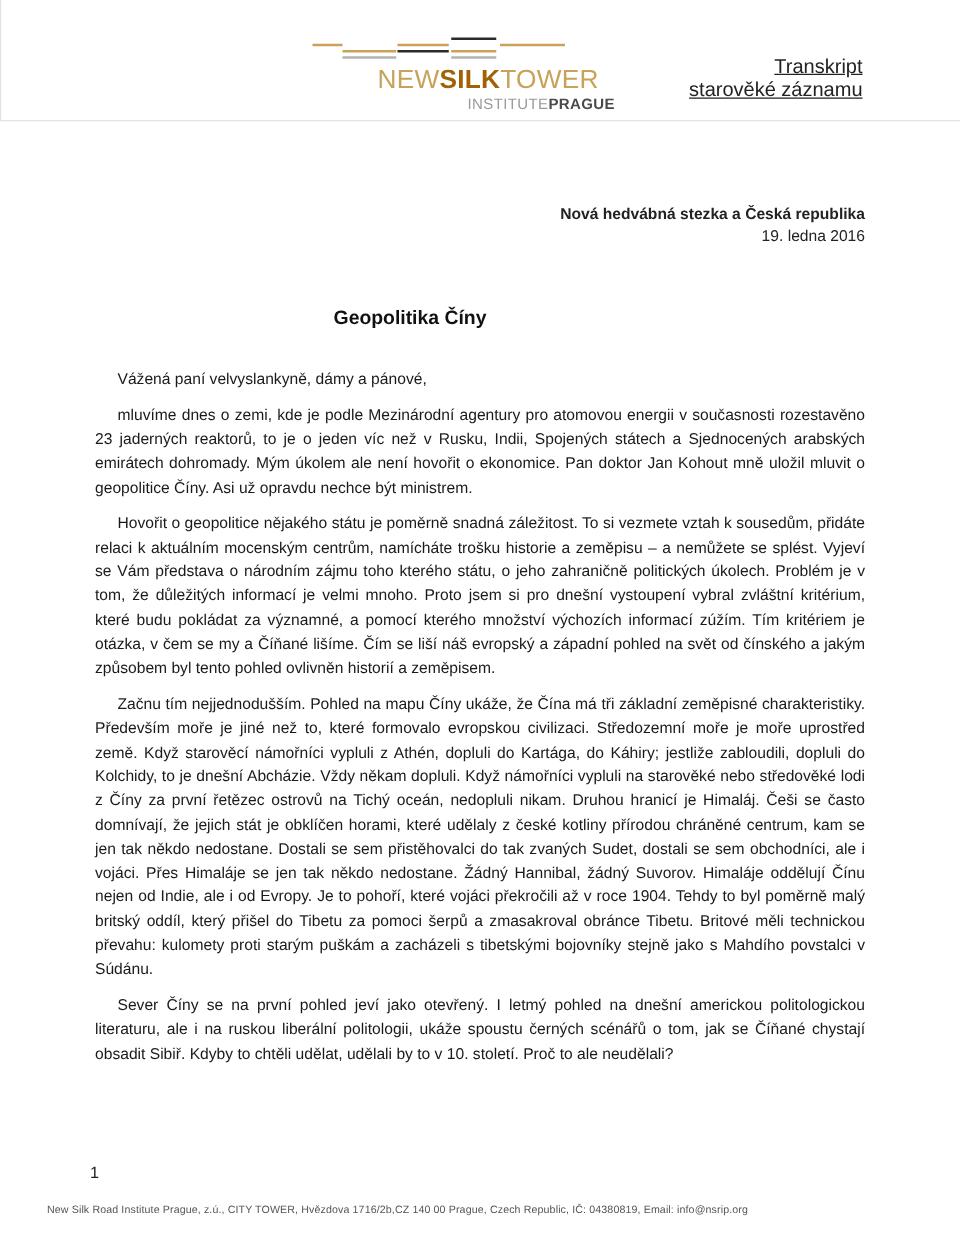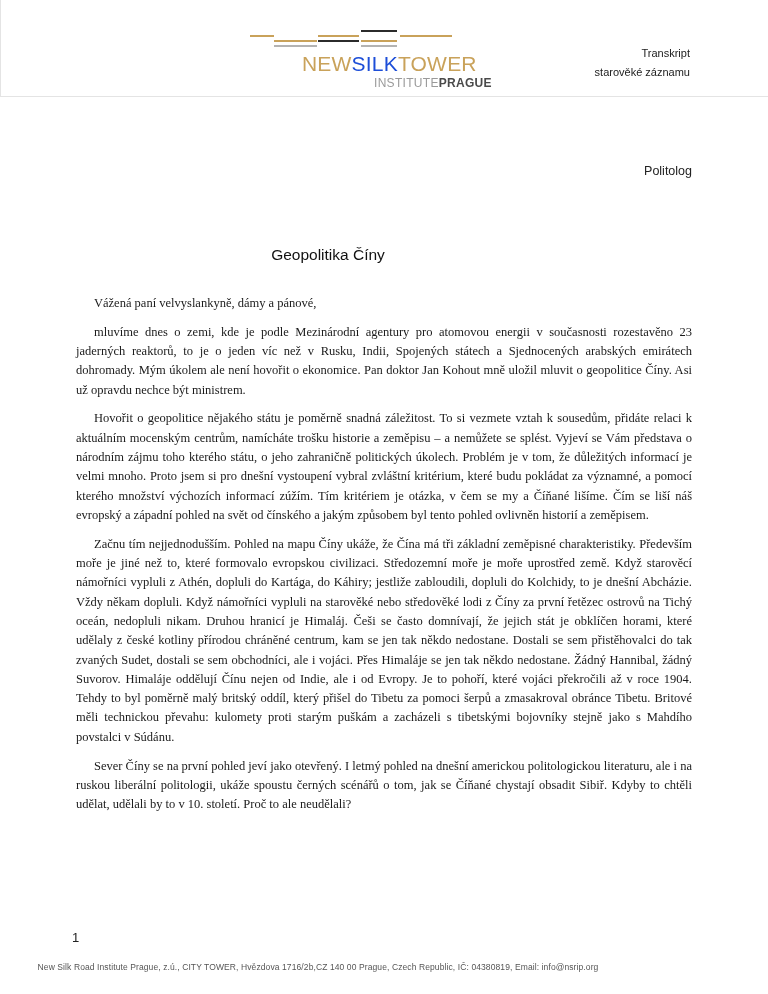--- a/index.html
+++ b/index.html
@@ -20,47 +20,47 @@
     .logo-lines { position: absolute; left: 0; top: 0; width: 220px; height: 22px; }
     .ln { position: absolute; height: 2px; }
     .gold { background: #c9a25a; }
     .dark { background: #2b2b2b; }
     .grey { background: #b3b3b3; }
     .logo-word {
       position: absolute; left: 52px; top: 24px; white-space: nowrap;
       font-size: 21px; letter-spacing: 0.2px; font-weight: normal;
     }
     .logo-word .w-gold { color: #c9a25a; }
-    .logo-word .w-dark { color: #1d4ed8; }
+    .logo-word .w-dark { color: #a16207; font-weight: bold; }
     .logo-sub {
       position: absolute; left: 76px; top: 48px; white-space: nowrap;
       font-size: 12px; letter-spacing: 0.3px;
     }
     .logo-sub .s-light { color: #9a9a9a; margin-left: 48px; }
     .logo-sub .s-dark { color: #4a4a4a; font-weight: bold; }
 
     .doc-type {
       position: absolute; right: 78px; top: 44px; text-align: right;
-      font-size: 11px; line-height: 19px; color: #222;
+      font-size: 16px; line-height: 19px; color: #222; text-decoration: underline;
     }
     .meta {
       position: absolute; right: 76px; top: 162px; text-align: right;
       font-size: 12.5px; line-height: 18px; color: #222;
     }
     .meta .meta-title { font-weight: bold; }
     .title {
       position: absolute; left: 0; width: 656px; top: 246px; text-align: center;
-      font-size: 15.5px; font-weight: normal; color: #111;
+      font-size: 15.5px; font-weight: bold; color: #111;
     }
     .body-text {
       position: absolute; left: 76px; top: 294px; width: 616px;
       font-size: 12.5px; line-height: 19.3px; color: #1a1a1a;
     }
     .body-text p {
-      text-align: justify; text-indent: 18px; margin-bottom: 9.5px; font-family: Liberation Serif, serif;
+      text-align: justify; text-indent: 18px; margin-bottom: 9.5px;
     }
     .page-number {
       position: absolute; left: 72px; top: 930px; font-size: 13px; color: #222;
     }
     .footer {
       position: absolute; left: 0; width: 636px; top: 962px; text-align: center;
       font-size: 8.5px; color: #555; letter-spacing: 0.1px;
     }
   </style>
 </head>
@@ -87,21 +87,22 @@
     <span class="s-light">INSTITUTE</span><span class="s-dark">PRAGUE</span>
   </div>
 </div>
 
 <div class="doc-type">
   <div>Transkript</div>
   <div>starověké záznamu</div>
 </div>
 
 <div class="meta">
-  <div>Politolog</div>
+  <div class="meta-title">Nová hedvábná stezka a Česká republika</div>
+  <div>19. ledna 2016</div>
 </div>
 
 <div class="title">Geopolitika Číny</div>
 
 <div class="body-text">
   <p>Vážená paní velvyslankyně, dámy a pánové,</p>
   <p>mluvíme dnes o zemi, kde je podle Mezinárodní agentury pro atomovou energii v současnosti rozestavěno 23 jaderných reaktorů, to je o jeden víc než v Rusku, Indii, Spojených státech a Sjednocených arabských emirátech dohromady. Mým úkolem ale není hovořit o ekonomice. Pan doktor Jan Kohout mně uložil mluvit o geopolitice Číny. Asi už opravdu nechce být ministrem.</p>
   <p>Hovořit o geopolitice nějakého státu je poměrně snadná záležitost. To si vezmete vztah k sousedům, přidáte relaci k aktuálním mocenským centrům, namícháte trošku historie a zeměpisu – a nemůžete se splést. Vyjeví se Vám představa o národním zájmu toho kterého státu, o jeho zahraničně politických úkolech. Problém je v tom, že důležitých informací je velmi mnoho. Proto jsem si pro dnešní vystoupení vybral zvláštní kritérium, které budu pokládat za významné, a pomocí kterého množství výchozích informací zúžím. Tím kritériem je otázka, v čem se my a Číňané lišíme. Čím se liší náš evropský a západní pohled na svět od čínského a jakým způsobem byl tento pohled ovlivněn historií a zeměpisem.</p>
   <p>Začnu tím nejjednodušším. Pohled na mapu Číny ukáže, že Čína má tři základní zeměpisné charakteristiky. Především moře je jiné než to, které formovalo evropskou civilizaci. Středozemní moře je moře uprostřed země. Když starověcí námořníci vypluli z Athén, dopluli do Kartága, do Káhiry; jestliže zabloudili, dopluli do Kolchidy, to je dnešní Abcházie. Vždy někam dopluli. Když námořníci vypluli na starověké nebo středověké lodi z Číny za první řetězec ostrovů na Tichý oceán, nedopluli nikam. Druhou hranicí je Himaláj. Češi se často domnívají, že jejich stát je obklíčen horami, které udělaly z české kotliny přírodou chráněné centrum, kam se jen tak někdo nedostane. Dostali se sem přistěhovalci do tak zvaných Sudet, dostali se sem obchodníci, ale i vojáci. Přes Himaláje se jen tak někdo nedostane. Žádný Hannibal, žádný Suvorov. Himaláje oddělují Čínu nejen od Indie, ale i od Evropy. Je to pohoří, které vojáci překročili až v roce 1904. Tehdy to byl poměrně malý britský oddíl, který přišel do Tibetu za pomoci šerpů a zmasakroval obránce Tibetu. Britové měli technickou převahu: kulomety proti starým puškám a zacházeli s tibetskými bojovníky stejně jako s Mahdího povstalci v Súdánu.</p>
   <p>Sever Číny se na první pohled jeví jako otevřený. I letmý pohled na dnešní americkou politologickou literaturu, ale i na ruskou liberální politologii, ukáže spoustu černých scénářů o tom, jak se Číňané chystají obsadit Sibiř. Kdyby to chtěli udělat, udělali by to v 10. století. Proč to ale neudělali?</p>

